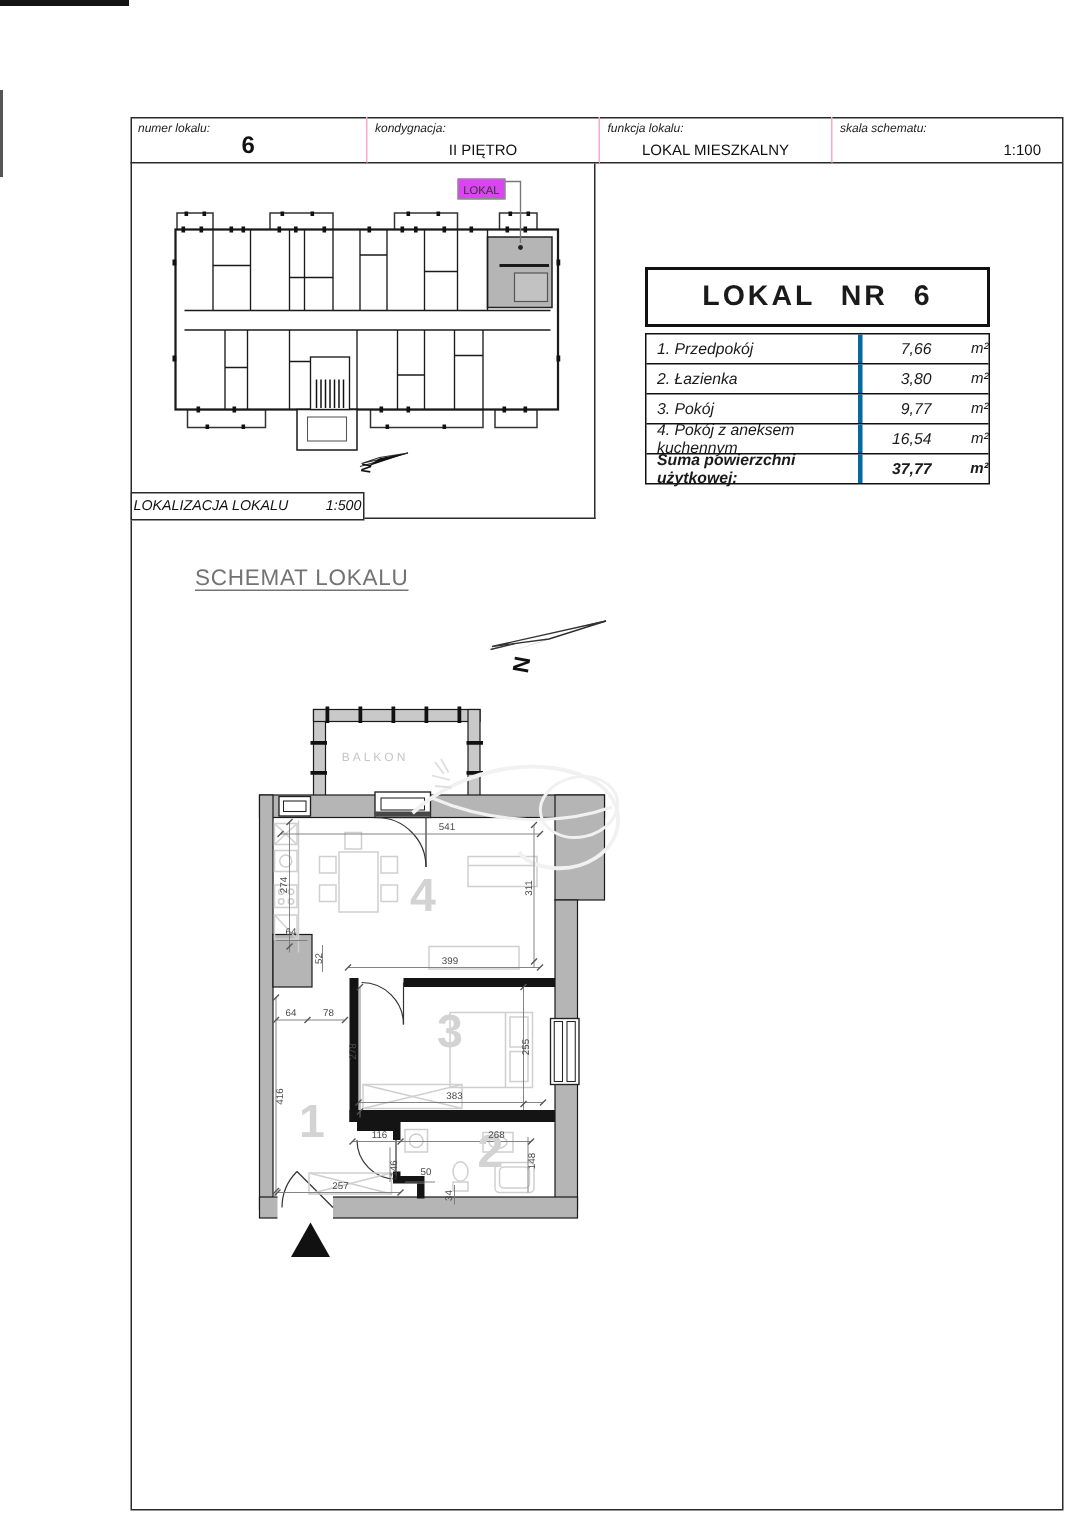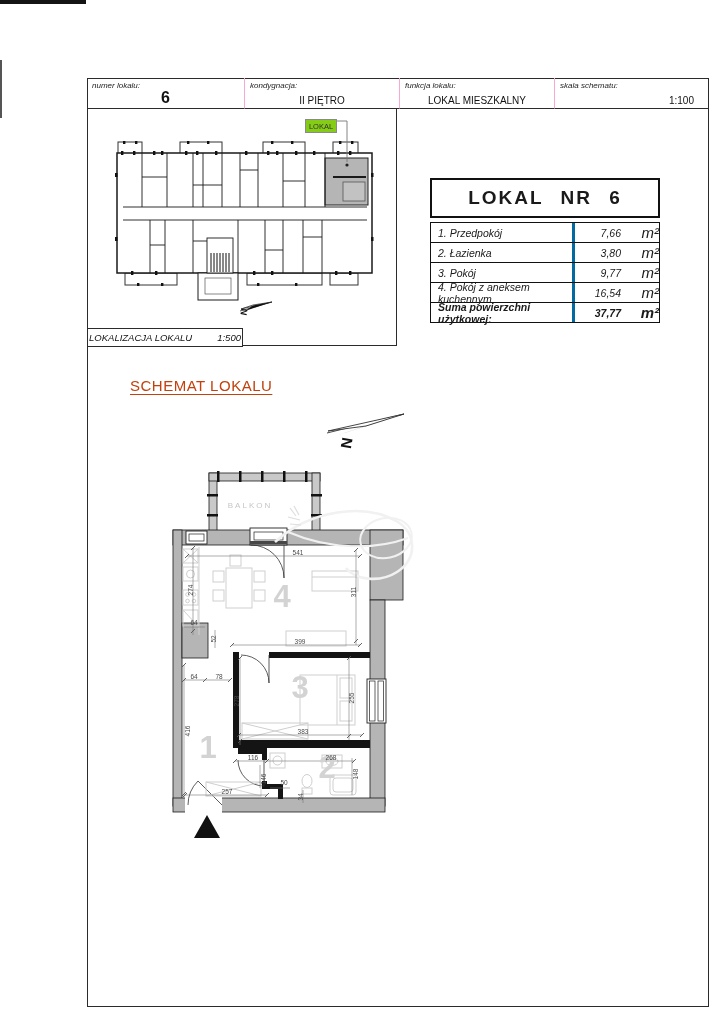--- a/index.html
+++ b/index.html
@@ -15,37 +15,37 @@
   .hcell{border-right:1px solid #f9a8d4;border-bottom:1px solid #2b2b2b;position:relative;box-sizing:border-box;}
   .hcell:last-child{border-right:none;}
   .hlabel{position:absolute;left:5px;top:3px;font-style:italic;font-size:8px;color:#222;}
   .hvalue{position:absolute;left:0;right:0;bottom:2px;text-align:center;font-size:10px;color:#111;}
   .hvalue.big{font-size:16px;font-weight:bold;bottom:1px;}
   .hvalue.right{text-align:right;padding-right:14px;}
   .loc-cell{left:87px;top:109px;width:310px;height:237px;border-right:1px solid #2b2b2b;border-bottom:1px solid #2b2b2b;box-sizing:border-box;}
   .caption-box{left:87px;top:328px;width:156px;height:19px;border:1px solid #2b2b2b;box-sizing:border-box;
     display:flex;align-items:center;justify-content:center;font-style:italic;font-size:9.5px;color:#111;background:#fff;}
   .caption-box .sc{margin-left:25px;}
-  .badge{left:305px;top:119px;width:30px;height:12px;border:1px solid #8a8a8a;background:#84cc16;
+  .badge{left:305px;top:119px;width:30px;height:12px;border:1px solid #8a8a8a;background:#d946ef;
     display:flex;align-items:center;justify-content:center;font-size:7.5px;color:#333;}
   
   .sumtable{left:430px;top:178px;width:230px;}
   .sum-title{height:36px;border:2px solid #111;display:flex;align-items:center;justify-content:center;
     font-size:19px;font-weight:bold;letter-spacing:2px;word-spacing:10px;}
   .sum-rows{border:1px solid #111;margin-top:4px;}
   .srow{display:flex;height:19px;border-top:1px solid #111;align-items:center;font-size:10.5px;font-style:italic;}
   .srow:first-child{border-top:none;}
   .srow .lab{flex:1;padding-left:7px;}
   .srow .val{width:84px;border-left:3px solid #0369a1;align-self:stretch;display:flex;align-items:center;justify-content:space-between;}
   .srow .num{width:46px;text-align:right;}
-  .srow .unit{margin-left:5px;font-size:15px;}
+  .srow .unit{margin-left:5px;font-size:10px;}
   .srow.total .lab{text-align:left;padding-right:7px;font-weight:bold;}
   .srow.total .num,.srow.total .unit{font-weight:bold;}
   
-  .schemat-h{left:130px;top:377px;font-size:15px;letter-spacing:0.5px;text-decoration:underline;text-underline-offset:3px;color:#c2410c;}
+  .schemat-h{left:130px;top:377px;font-size:15px;letter-spacing:0.5px;text-decoration:underline;text-underline-offset:3px;color:#737373;}
   .dim{position:absolute;font-size:6.5px;color:#4a4a4a;white-space:nowrap;transform:translate(-50%,-50%);}
   .dim.rot{transform:translate(-50%,-50%) rotate(-90deg);}
   .roomno{position:absolute;font-size:31px;font-weight:bold;color:#d3d3d3;transform:translate(-50%,-50%);}
   .balkon{position:absolute;font-size:8px;letter-spacing:2px;color:#c6c6c6;transform:translate(-50%,-50%);}
   .northN{position:absolute;font-weight:bold;color:#111;transform:translate(-50%,-50%) rotate(100deg);}
   .artifact-top{left:0;top:0;width:86px;height:4px;background:#141414;}
   .artifact-left{left:0;top:60px;width:2px;height:58px;background:#555;}
 </style>
 </head>
 <body>

